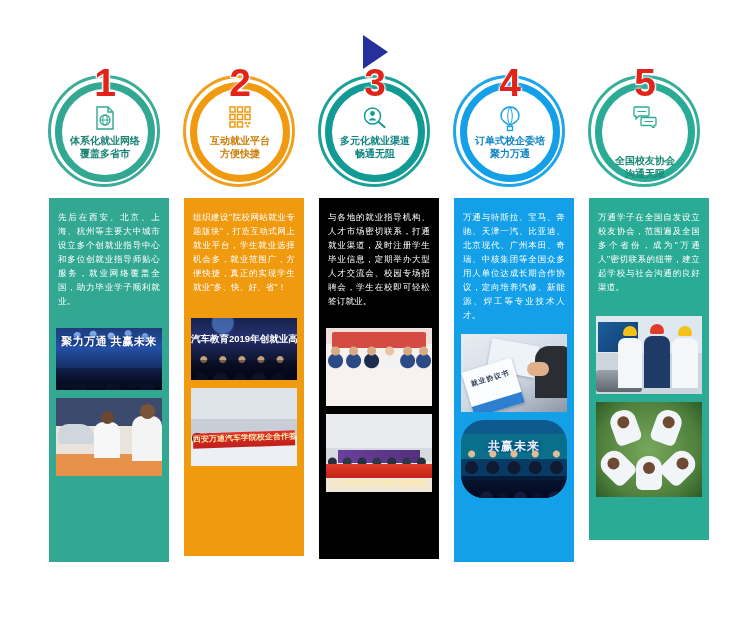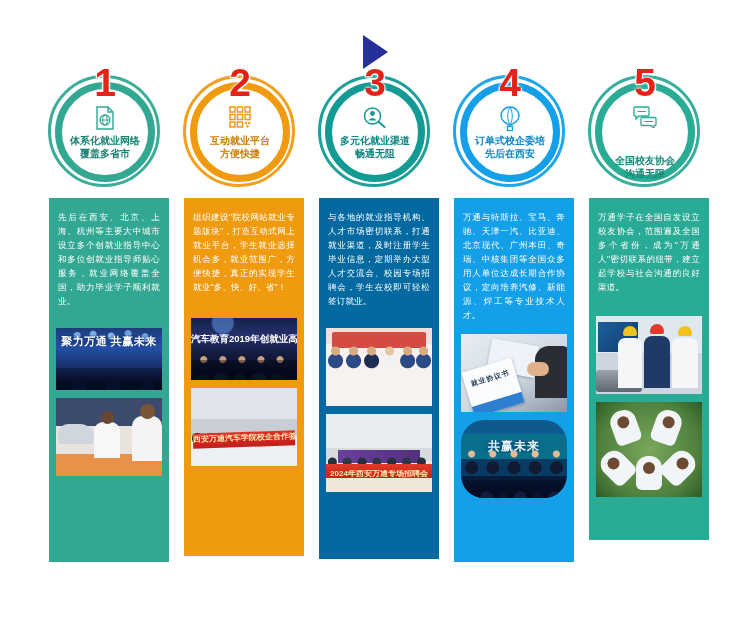--- a/index.html
+++ b/index.html
@@ -146,21 +146,21 @@
   .panel {
     width: 120px;
     flex: 0 0 120px;
     background: #32a893;
     padding: 0;
     box-sizing: border-box;
     position: relative;
   }
   .panel.p1 { background: #32a893; height: 364px; margin-left: 8px; }
   .panel.p2 { background: #f09a10; height: 358px; }
-  .panel.p3 { background: #0369a1; height: 361px; }
+  .panel.p3 { background: #000000; height: 361px; }
   .panel.p4 { background: #13a0e8; height: 364px; }
   .panel.p5 { background: #2aab95; height: 342px; }
 
   .panel-text {
     font-size: 8.5px;
     line-height: 1.65;
     color: #ffffff;
     padding: 12px 9px 10px 9px;
     text-align: justify;
     letter-spacing: .2px;
@@ -320,21 +320,21 @@
     background: linear-gradient(180deg, #e9ecef 0 44%, #d7dbe0 44% 60%, #efe7d8 60% 100%);
   }
   .ph-fair .purple {
     position:absolute; left:12px; top:36px; width:82px; height:13px;
     background: linear-gradient(90deg,#6b3f9e,#53307d);
   }
   .ph-fair .redband {
     position:absolute; left:0px; top:50px; width:106px; height:14px;
     background: linear-gradient(180deg,#e03a2a,#c42318);
   }
-  .ph-fair .redband .ph-caption { top: 6px; font-size: 8px; color:#ffe9a8; }
+  .ph-fair .redband .ph-caption { top: 16px; font-size: 8px; color:#ffe9a8; }
   .ph-fair .rowc {
     position:absolute; left:0; top:42px; width:100%; height:12px;
     background:
       radial-gradient(circle at 6% 50%, #26303f 0 4px, transparent 5px),
       radial-gradient(circle at 20% 50%, #2e3847 0 4px, transparent 5px),
       radial-gradient(circle at 34% 50%, #26303f 0 4px, transparent 5px),
       radial-gradient(circle at 48% 50%, #2e3847 0 4px, transparent 5px),
       radial-gradient(circle at 62% 50%, #26303f 0 4px, transparent 5px),
       radial-gradient(circle at 76% 50%, #2e3847 0 4px, transparent 5px),
       radial-gradient(circle at 90% 50%, #26303f 0 4px, transparent 5px);
@@ -521,21 +521,21 @@
       <svg width="20" height="26" viewBox="0 0 20 26">
         <path d="M10 1 C4 1 1 6 1 10 C1 14 6 18 10 19 C14 18 19 14 19 10 C19 6 16 1 10 1 z" fill="none" stroke="#13a0e8" stroke-width="1.4"></path>
         <path d="M10 1 C7 6 7 14 10 19 M10 1 C13 6 13 14 10 19" fill="none" stroke="#13a0e8" stroke-width="1"></path>
         <rect x="7.5" y="20.5" width="5" height="4" fill="none" stroke="#13a0e8" stroke-width="1.3"></rect>
         <line x1="8" y1="19" x2="8.5" y2="20.5" stroke="#13a0e8" stroke-width="1"></line>
         <line x1="12" y1="19" x2="11.5" y2="20.5" stroke="#13a0e8" stroke-width="1"></line>
       </svg>
     </div>
     <div class="circle-label">
       <span>订单式校企委培</span><br>
-      <span>先后在西安</span>
+      <span>聚力万通</span>
     </div>
   </div>
 
   <div class="circle-wrap c-green">
     <div class="ring outer"></div>
     <div class="ring"></div>
     <div class="ring-inner-hole"></div>
     <div class="badge-num">5</div>
     <div class="circle-icon">
       <svg width="24" height="22" viewBox="0 0 24 22">

